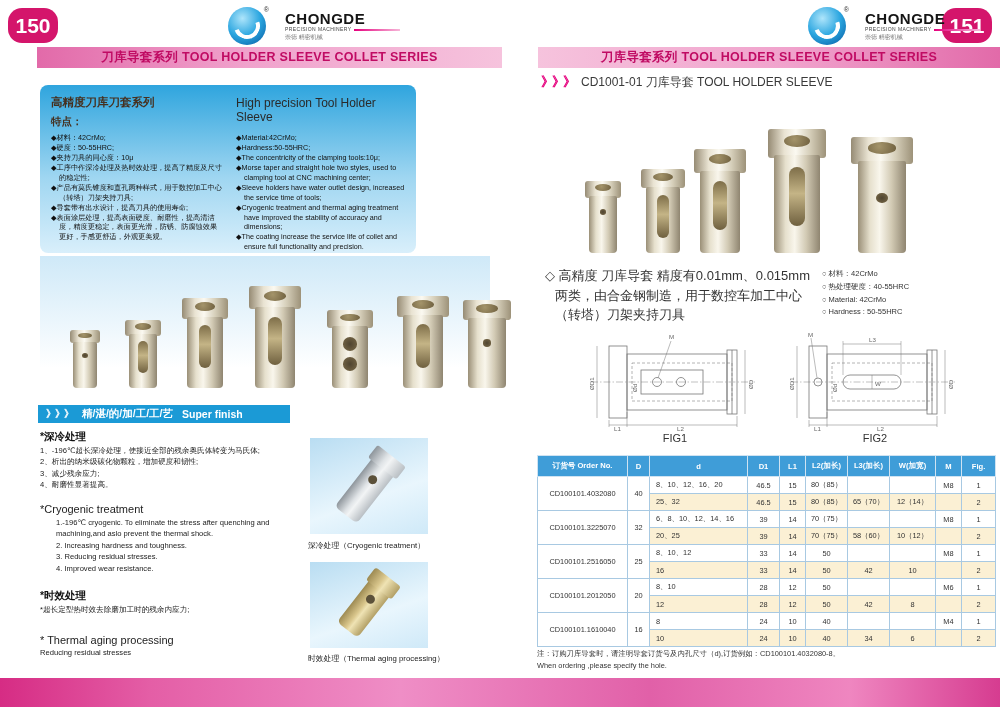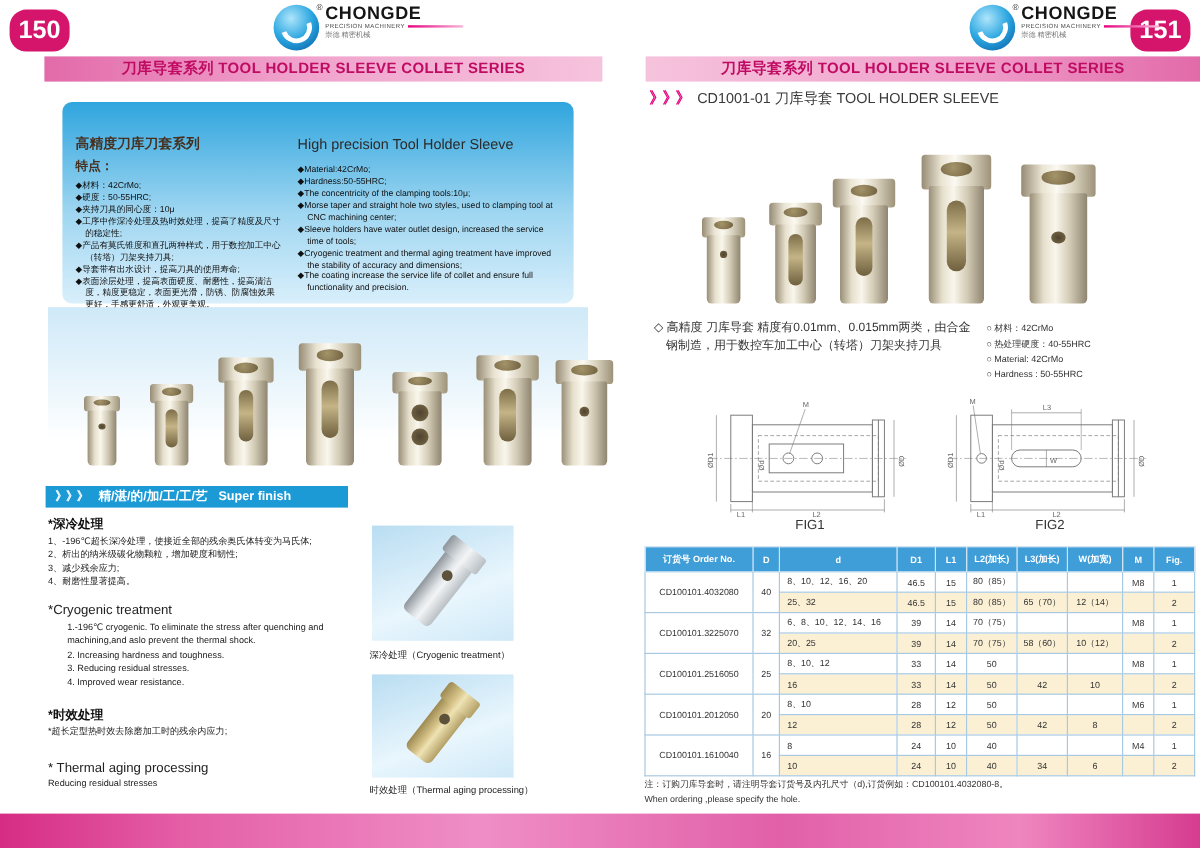--- a/index.html
+++ b/index.html
@@ -10,37 +10,37 @@
   .pageno{position:absolute;top:8px;width:50px;height:35px;background:#d4156b;color:#fff;
           font-size:21px;font-weight:bold;display:flex;align-items:center;justify-content:center;border-radius:14px;}
 
   
   .series-bar{position:absolute;top:47px;height:21px;display:flex;align-items:center;justify-content:center;
               font-weight:bold;font-size:12.5px;color:#c00b63;letter-spacing:.3px;}
   .bar-left{left:37px;width:465px;background:linear-gradient(90deg,#e26aa9,#f0a2cc 45%,#f6c3dd);}
   .bar-right{left:538px;width:462px;background:linear-gradient(270deg,#e26aa9,#f0a2cc 45%,#f6c3dd);}
 
   
-  .logo{position:absolute;top:4px;height:44px;display:flex;align-items:flex-start;gap:5px;}
+  .logo{position:absolute;top:4px;height:44px;display:flex;align-items:center;gap:19px;}
   .globe{position:relative;width:38px;height:38px;border-radius:50%;
          background:radial-gradient(circle at 38% 30%,#aee5fb,#2ba6e0 50%,#0a62a8 92%);}
   .globe::before{content:"";position:absolute;inset:6px;border-radius:50%;border:4px solid #fff;
          border-top-color:transparent;border-left-color:transparent;transform:rotate(25deg);}
   .logo-reg{position:absolute;top:-1px;right:-3px;font-size:7px;color:#333;background:#fff;border-radius:50%;line-height:1;}
   .logo-text{display:flex;flex-direction:column;line-height:1.05;}
   .logo-name{font-size:15px;font-weight:bold;color:#151515;letter-spacing:.5px;}
   .logo-sub-row{display:flex;align-items:center;gap:3px;}
   .logo-sub{font-size:5px;color:#444;letter-spacing:.4px;}
   .logo-line{width:46px;height:2px;background:linear-gradient(90deg,#e5007d,#f7b7d9);}
   .logo-cn{font-size:6px;color:#777;margin-top:2px;}
 
   
-  .intro-panel{position:absolute;left:52px;top:85px;width:426px;height:168px;border-radius:8px;
+  .intro-panel{position:absolute;left:40px;top:85px;width:376px;height:168px;border-radius:8px;
                background:linear-gradient(180deg,#2fa5de,#9fd6f1 55%,#d9effb);
-               padding:25px 11px;box-sizing:border-box;display:flex;gap:13px;}
+               padding:8px 11px;box-sizing:border-box;display:flex;gap:13px;}
   .intro-cn{width:172px;flex:none;}
   .intro-en{flex:1;}
   .intro-title{font-size:11.5px;font-weight:bold;color:#46301f;margin:2px 0 5px;}
   .intro-sub{font-size:10.5px;font-weight:bold;color:#46301f;margin-bottom:4px;}
   .bullet{font-size:7.2px;line-height:1.38;color:#101010;padding-left:8px;text-indent:-8px;}
   .en-title{font-size:12px;color:#2a2a2a;margin:3px 0 9px;}
 
   
   .band-left{position:absolute;left:40px;top:256px;width:450px;height:140px;
              background:linear-gradient(180deg,#cfe9f8,#ffffff 80%);}
@@ -75,21 +75,21 @@
   .brass{background:linear-gradient(90deg,#9d8a52,#d9c68c 40%,#efe3b4 55%,#b3a066);}
   .caption{position:absolute;font-size:7.8px;color:#222;width:170px;}
 
   
   .cd-heading{position:absolute;left:541px;top:73px;display:flex;align-items:center;gap:7px;}
   .chev{color:#e5007d;font-weight:bold;font-size:13px;letter-spacing:-2px;}
   .chev-w{color:#fff;font-weight:bold;font-size:10px;letter-spacing:-1px;}
   .cd-heading-text{font-size:12px;color:#3a3a3a;}
 
   
-  .spec-left{position:absolute;left:545px;top:266px;width:272px;font-size:10px;line-height:1.5;color:#333;}
+  .spec-left{position:absolute;left:545px;top:266px;width:272px;font-size:13px;line-height:1.5;color:#333;}
   .spec-left div{padding-left:10px;text-indent:-10px;margin-bottom:3px;}
   .spec-right{position:absolute;left:822px;top:268px;width:176px;font-size:7.5px;line-height:1.7;color:#333;}
 
   
   .fig{position:absolute;}
   .fig-label{position:absolute;top:432px;width:180px;text-align:center;font-size:11px;color:#333;}
 
   
   .spec-table{position:absolute;left:537px;top:455px;width:458px;border-collapse:collapse;
               font-size:7.4px;color:#333;table-layout:fixed;}

